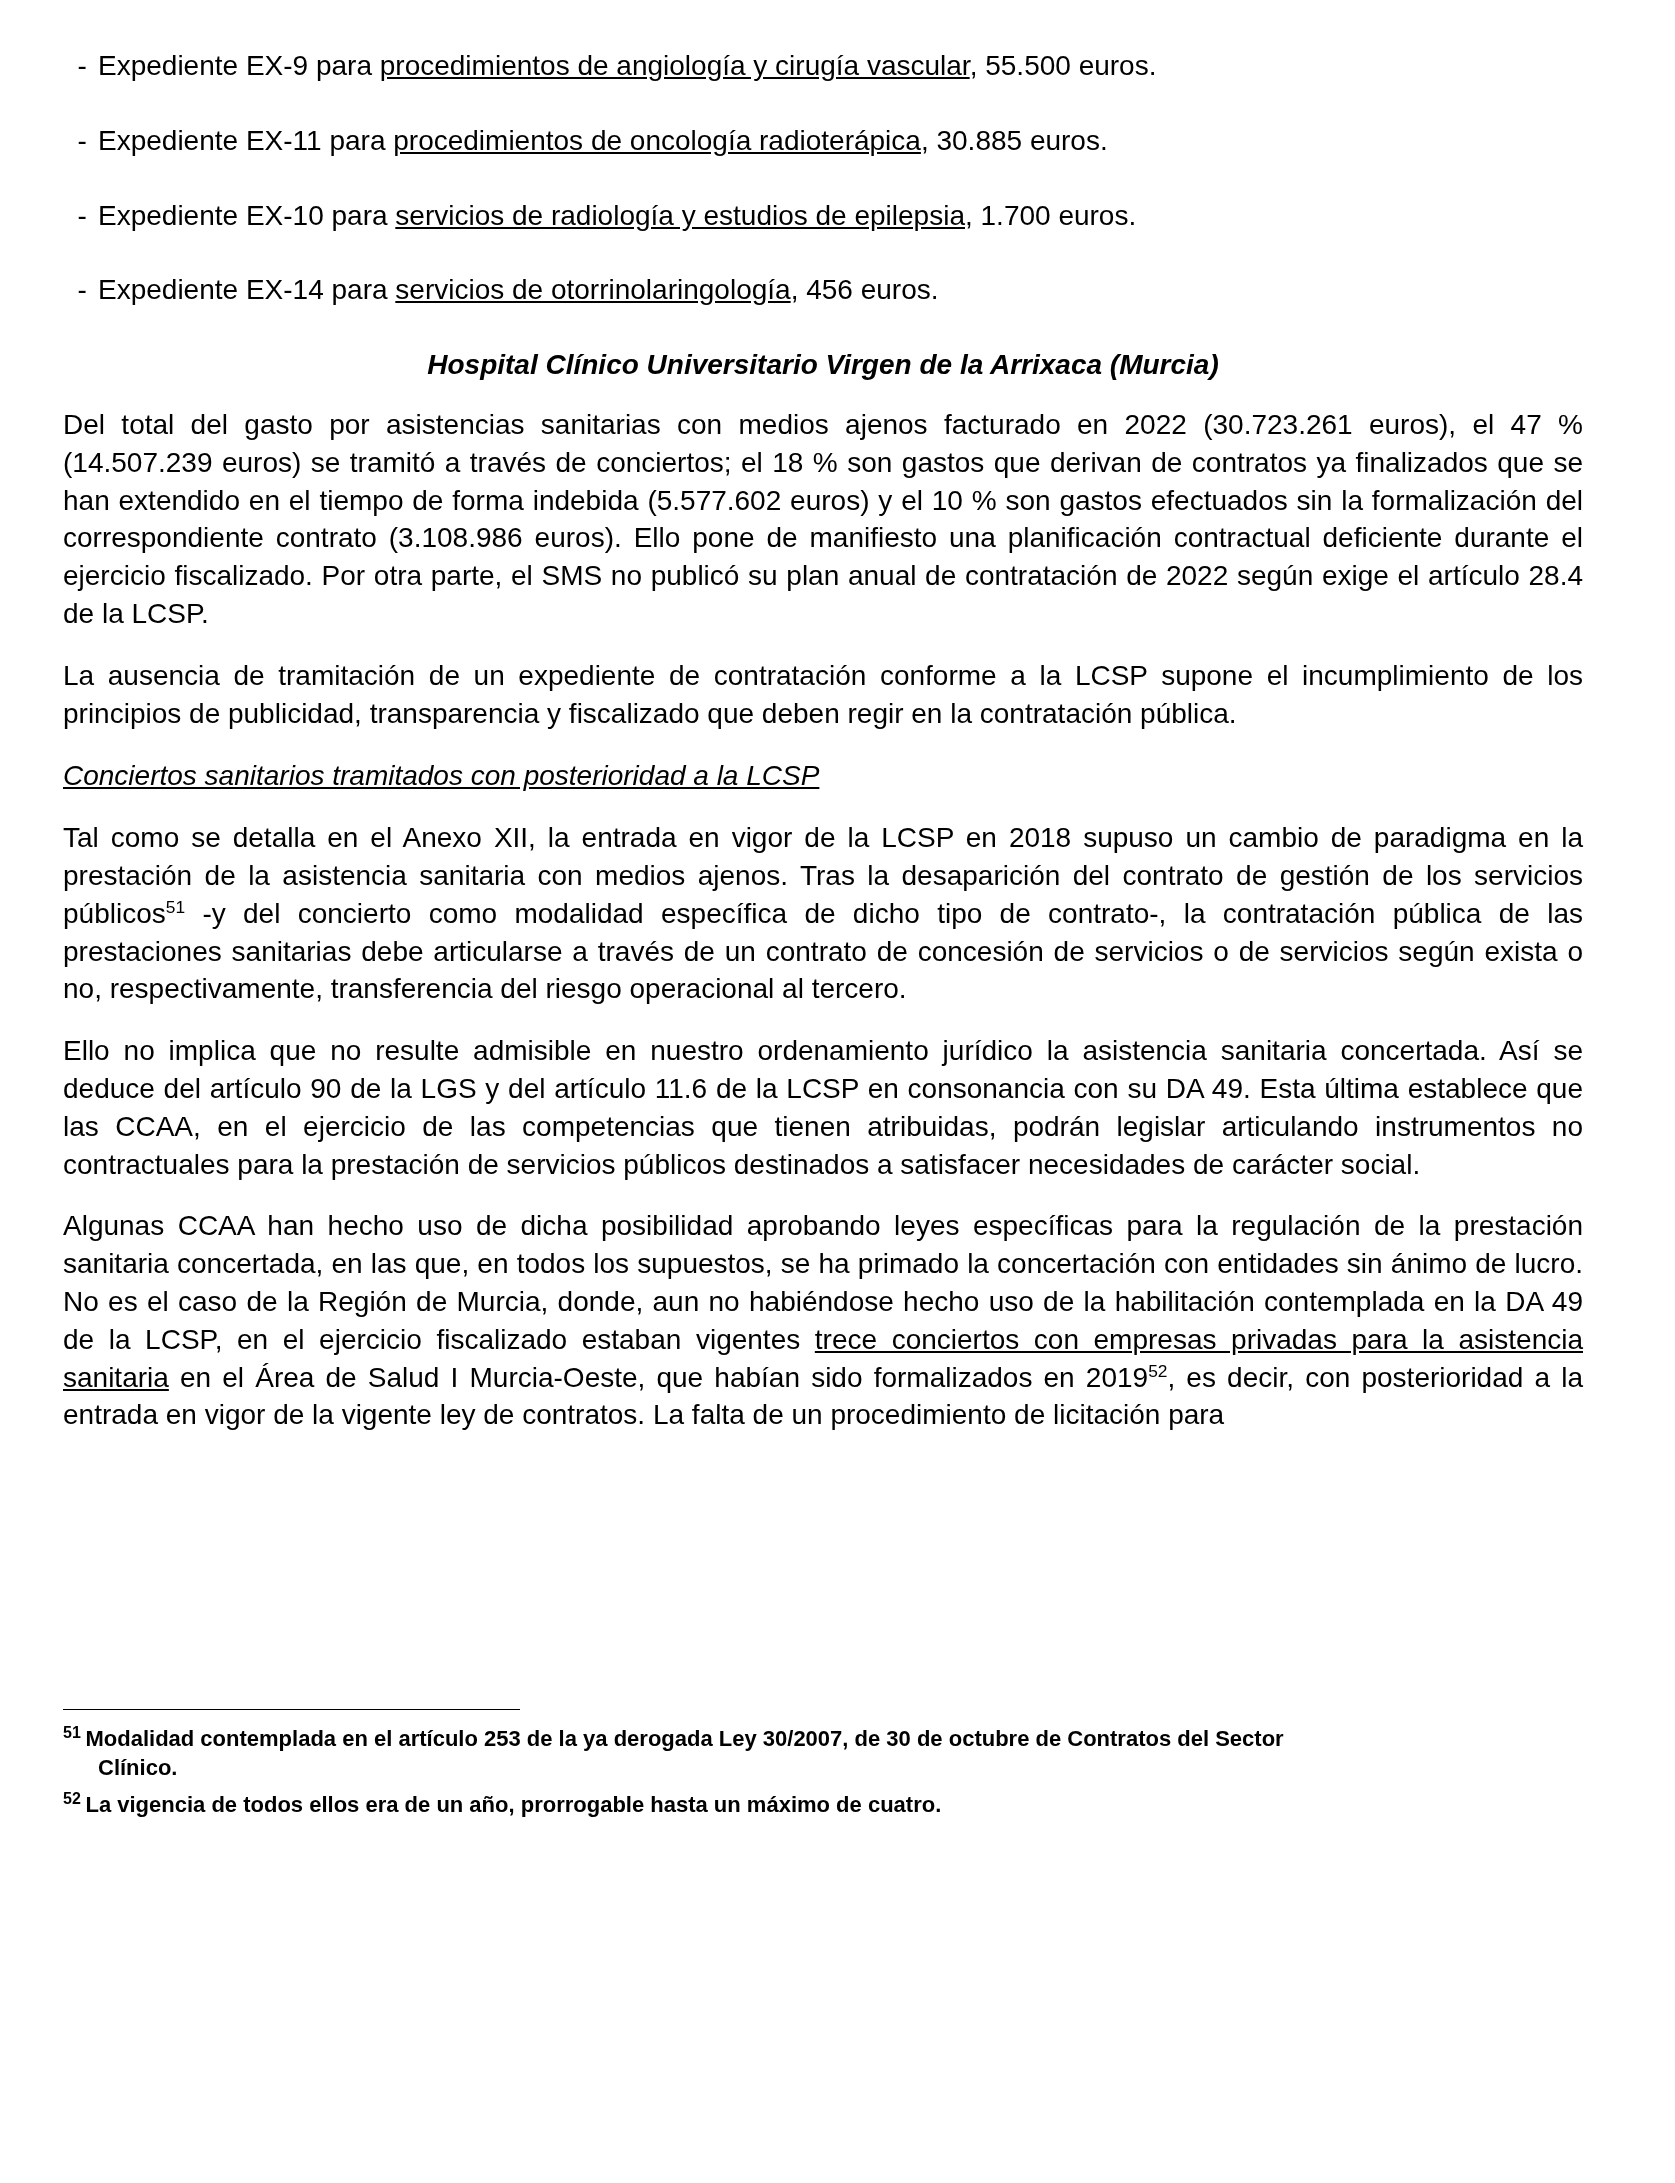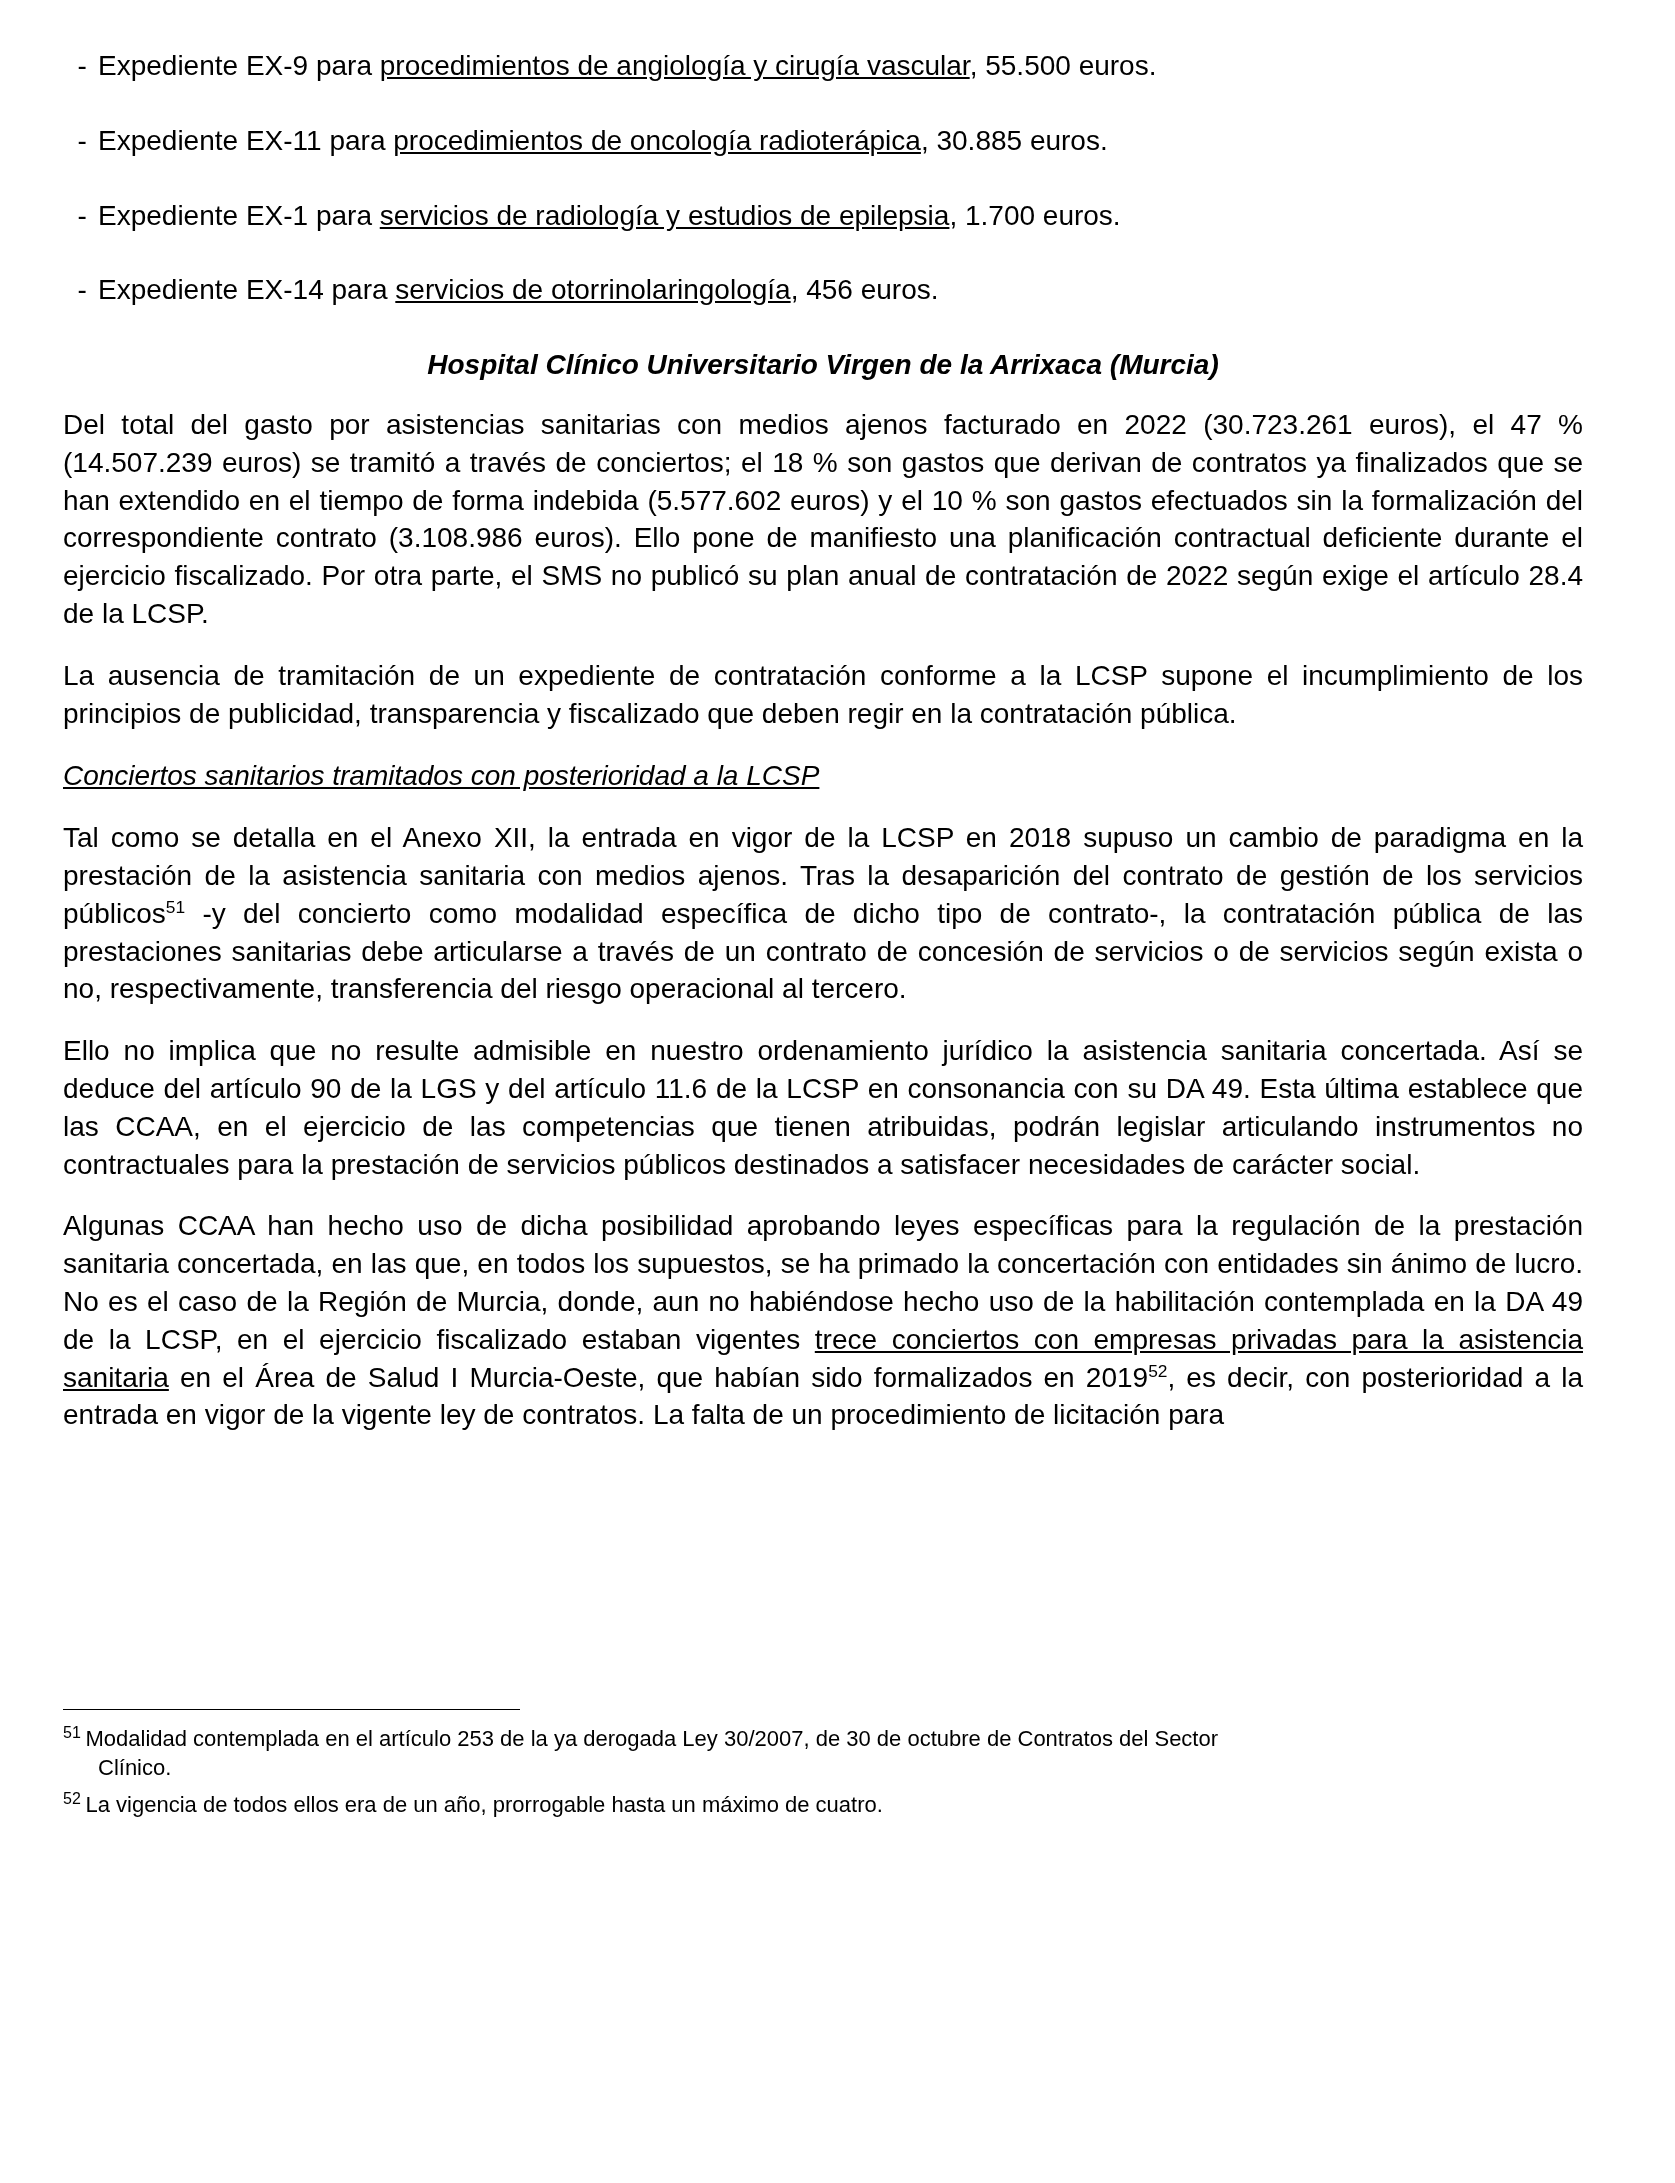--- a/index.html
+++ b/index.html
@@ -69,20 +69,21 @@
   sup {
     font-size: 0.62em;
     vertical-align: super;
     line-height: 0;
   }
   .footnote-area {
     position: absolute;
     left: 63px;
     right: 76px;
     bottom: 35px;
+    font-weight: bold;
   }
   .footnote-rule {
     width: 457px;
     height: 0;
     border-top: 1.6px solid #000;
     margin: 0 0 14px 0;
   }
   .footnote {
     font-size: 22px;
     line-height: 1.32;
@@ -111,21 +112,21 @@
   <div class="doc-body">
 
     <div class="bullet-list">
       <div class="bullet-item">
         <span class="dash">-</span><span>Expediente EX-9 para </span><span class="u">procedimientos de angiología y cirugía vascular</span><span>, 55.500 euros.</span>
       </div>
       <div class="bullet-item">
         <span class="dash">-</span><span>Expediente EX-11 para </span><span class="u">procedimientos de oncología radioterápica</span><span>, 30.885 euros.</span>
       </div>
       <div class="bullet-item">
-        <span class="dash">-</span><span>Expediente EX-1 para </span><span class="u">servicios de radiología y estudios de epilepsia</span><span>, 1.700 euros.</span>
+        <span class="dash">-</span><span>Expediente EX-10 para </span><span class="u">servicios de radiología y estudios de epilepsia</span><span>, 1.700 euros.</span>
       </div>
       <div class="bullet-item">
         <span class="dash">-</span><span>Expediente EX-14 para </span><span class="u">servicios de otorrinolaringología</span><span>, 456 euros.</span>
       </div>
     </div>
 
     <div class="section-heading">Hospital Clínico Universitario Virgen de la Arrixaca (Murcia)</div>
 
     <p class="para">Del total del gasto por asistencias sanitarias con medios ajenos facturado en 2022 (30.723.261 euros), el 47 % (14.507.239 euros) se tramitó a través de conciertos; el 18 % son gastos que derivan de contratos ya finalizados que se han extendido en el tiempo de forma indebida (5.577.602 euros) y el 10 % son gastos efectuados sin la formalización del correspondiente contrato (3.108.986 euros). Ello pone de manifiesto una planificación contractual deficiente durante el ejercicio fiscalizado. Por otra parte, el SMS no publicó su plan anual de contratación de 2022 según exige el artículo 28.4 de la LCSP.</p>
 

